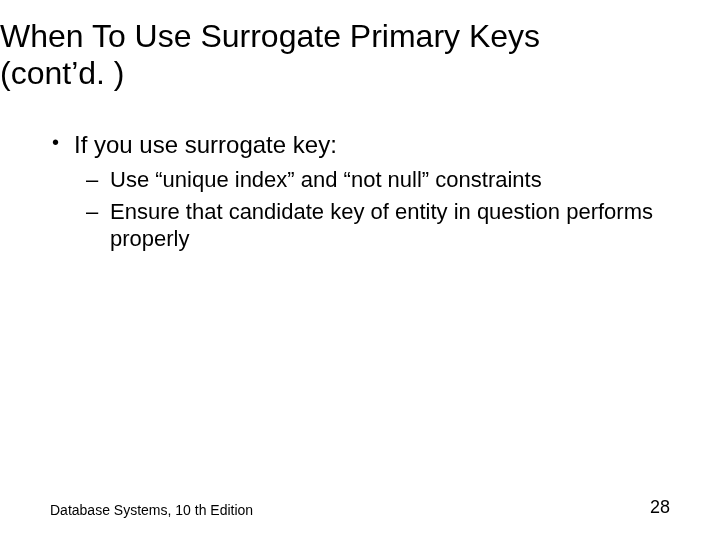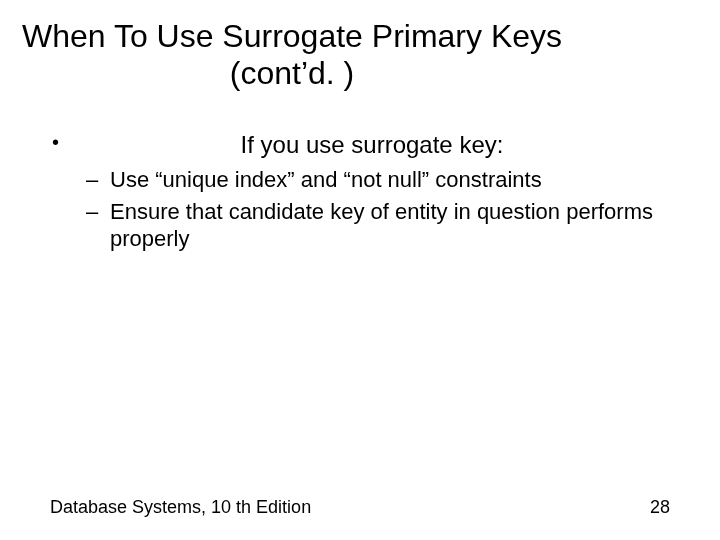--- a/index.html
+++ b/index.html
@@ -16,38 +16,36 @@
     position: relative;
     width: 720px;
     height: 540px;
     box-sizing: border-box;
   }
   .title {
     position: absolute;
     top: 18px;
     left: 0;
     width: 584px;
-    text-align: center;
     font-size: 32px;
     line-height: 1.15;
     font-weight: normal;
   }
   .body {
     position: absolute;
     top: 130px;
     left: 50px;
     width: 620px;
     font-size: 24px;
     line-height: 1.25;
   }
   .bullet-l1 {
     position: relative;
     padding-left: 24px;
     margin-bottom: 6px;
-    text-align: center;
   }
   .bullet-l1::before {
     content: "•";
     position: absolute;
     left: 2px;
     top: 0;
     font-size: 20px;
     color: #000;
   }
   .bullet-l2 {
@@ -62,21 +60,21 @@
     position: absolute;
     left: 6px;
     top: 0;
     font-size: 22px;
     color: #000;
   }
   .footer-left {
     position: absolute;
     left: 50px;
     bottom: 22px;
-    font-size: 18px;
+    font-size: 14px;
   }
   .footer-right {
     position: absolute;
     right: 50px;
     bottom: 22px;
     font-size: 18px;
   }
 </style>
 </head>
 <body>

